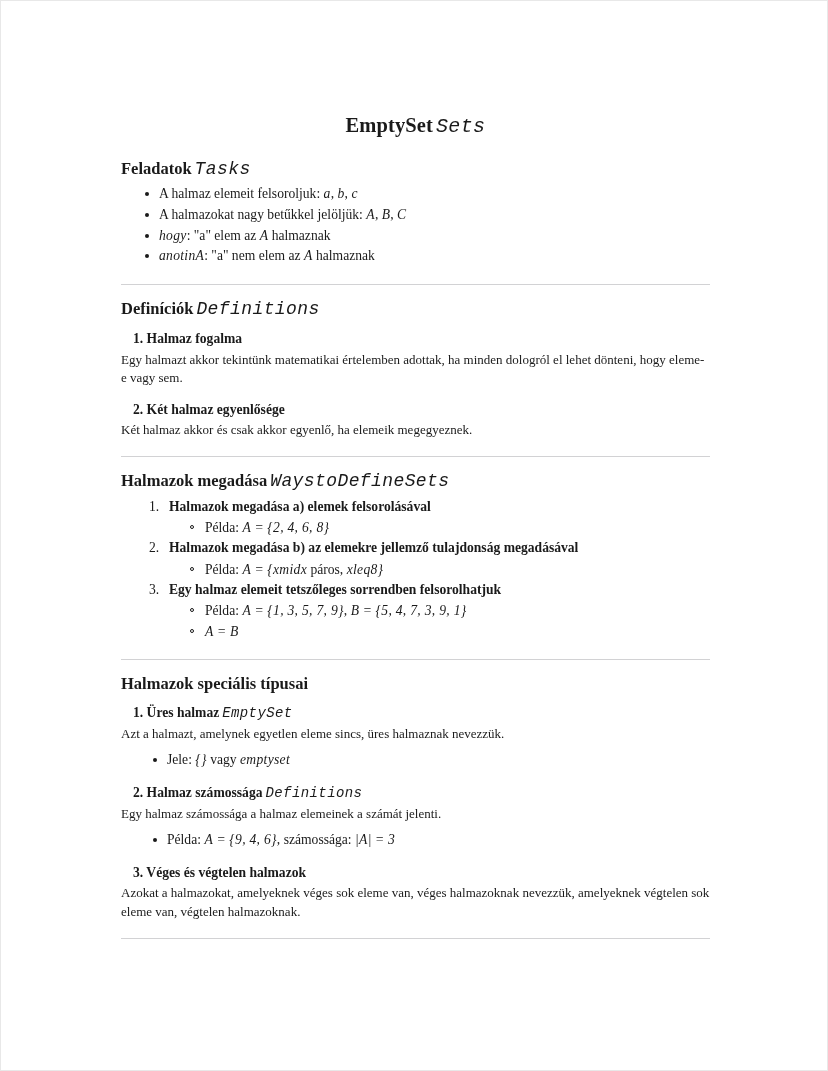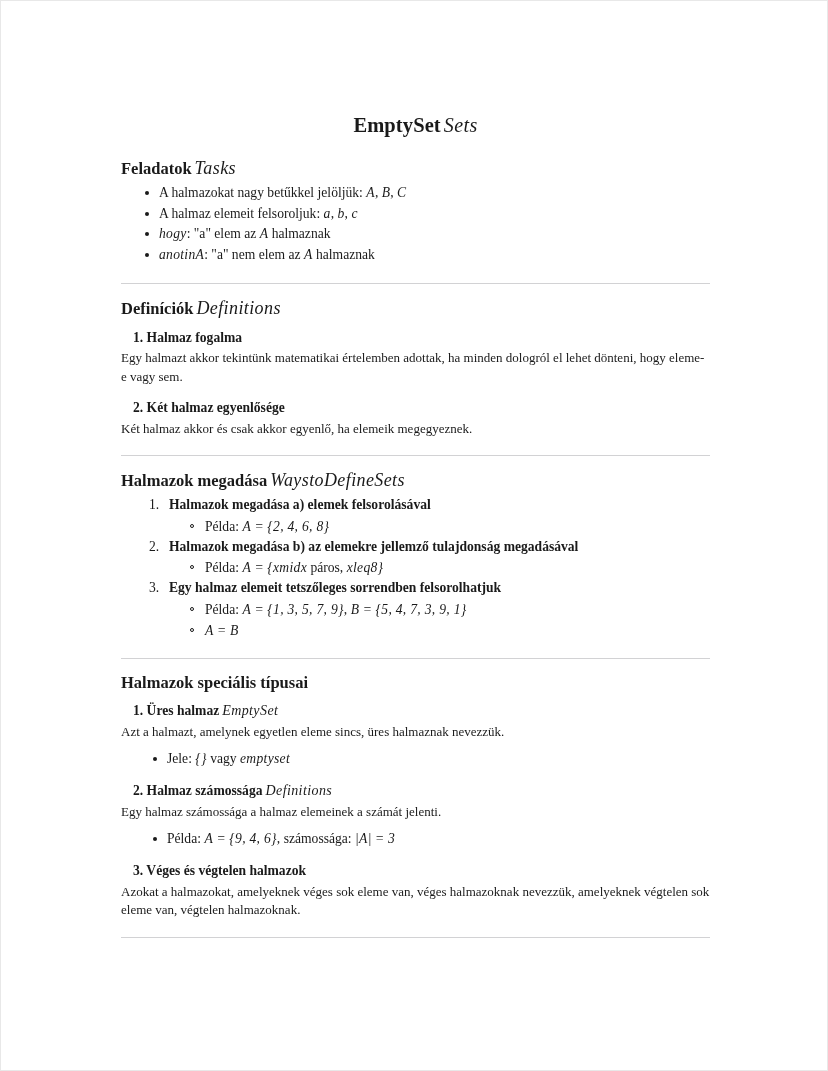--- a/index.html
+++ b/index.html
@@ -31,21 +31,21 @@
   .doc-title {
     text-align: center;
     font-size: 20.5px;
     font-weight: bold;
     letter-spacing: 0.1px;
     margin: 0 0 19px 0;
     line-height: 1.2;
   }
   
   .math {
-    font-family: Liberation Serif, serif;
+    font-family: Liberation Mono, monospace;
     font-style: italic;
     font-weight: normal;
     letter-spacing: 0.4px;
   }
   .doc-title .math { font-size: 20px; padding-left: 3px; }
 
   
   .sec-h {
     font-size: 16.5px;
     font-weight: bold;
@@ -170,22 +170,22 @@
   <div class="content">
 
     <div class="doc-title">
       <span>EmptySet</span><span class="math">Sets</span>
     </div>
 
     <div class="sec-h">
       <span>Feladatok</span><span class="math">Tasks</span>
     </div>
     <ul class="disc">
+      <li>A halmaz elemeit felsoroljuk: <span class="mi">a</span>, <span class="mi">b</span>, <span class="mi">c</span></li>
       <li>A halmazokat nagy betűkkel jelöljük: <span class="mi">A</span>, <span class="mi">B</span>, <span class="mi">C</span></li>
-      <li>A halmaz elemeit felsoroljuk: <span class="mi">a</span>, <span class="mi">b</span>, <span class="mi">c</span></li>
       <li><span class="mi">hogy</span>: "a" elem az <span class="mi">A</span> halmaznak</li>
       <li><span class="mi">anotinA</span>: "a" nem elem az <span class="mi">A</span> halmaznak</li>
     </ul>
 
     <hr class="rule">
     <div class="sec-h">
       <span>Definíciók</span><span class="math">Definitions</span>
     </div>
     <div class="sub-h first">1. Halmaz fogalma</div>
     <p class="body">Egy halmazt akkor tekintünk matematikai értelemben adottak, ha minden dologról el lehet dönteni, hogy eleme-e vagy sem.</p>

